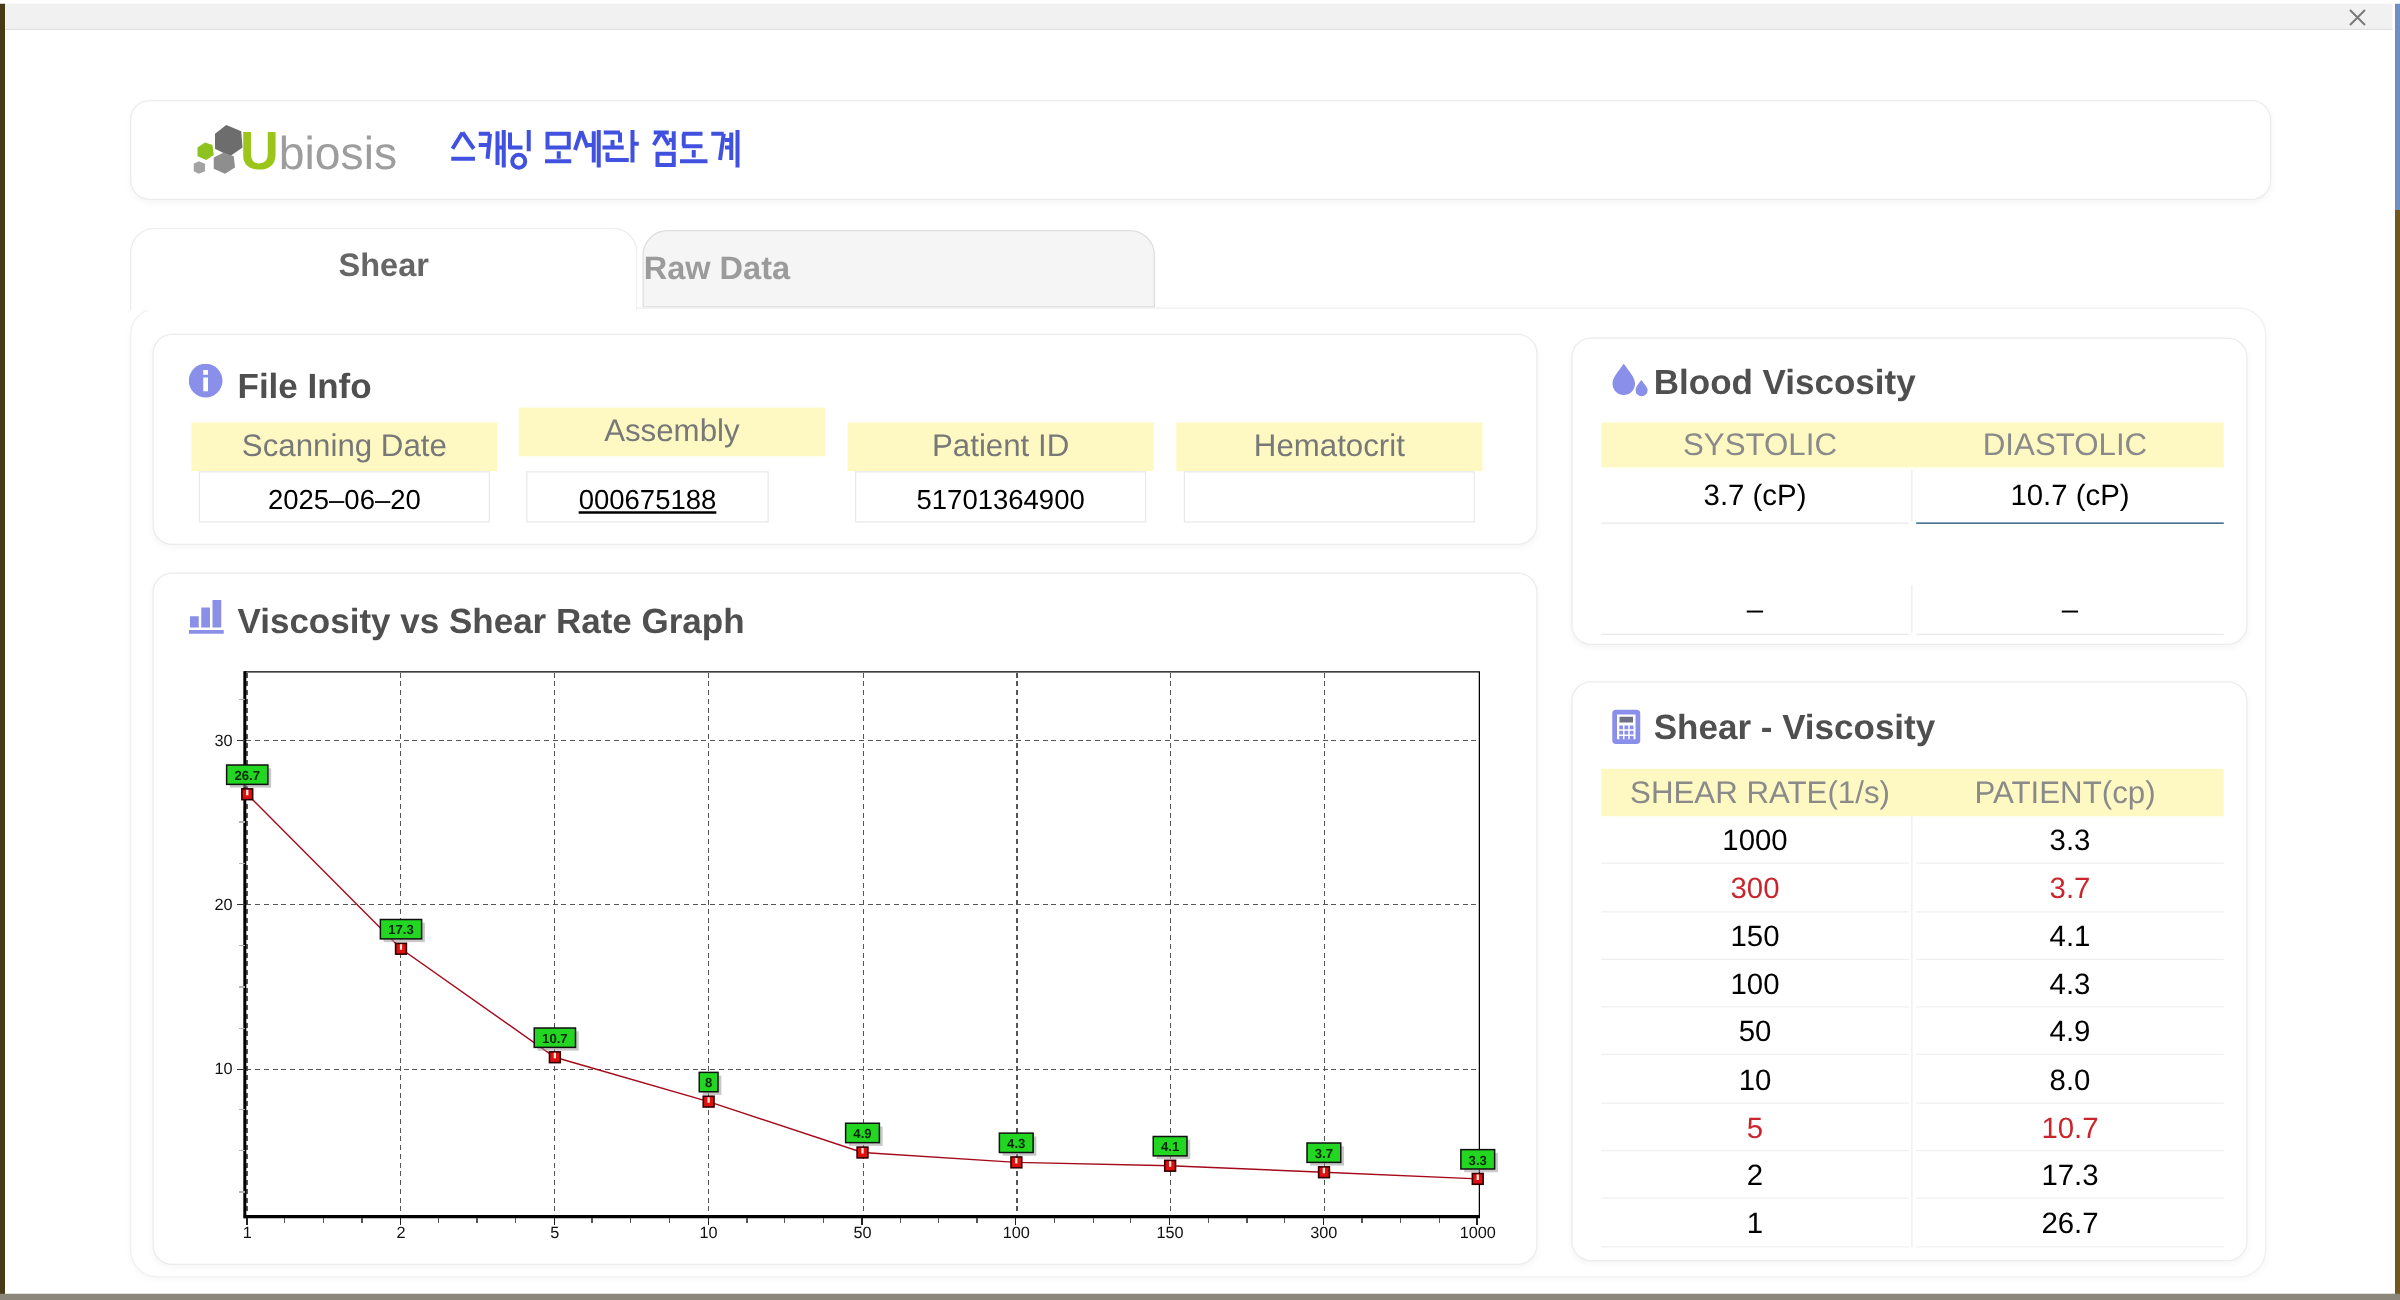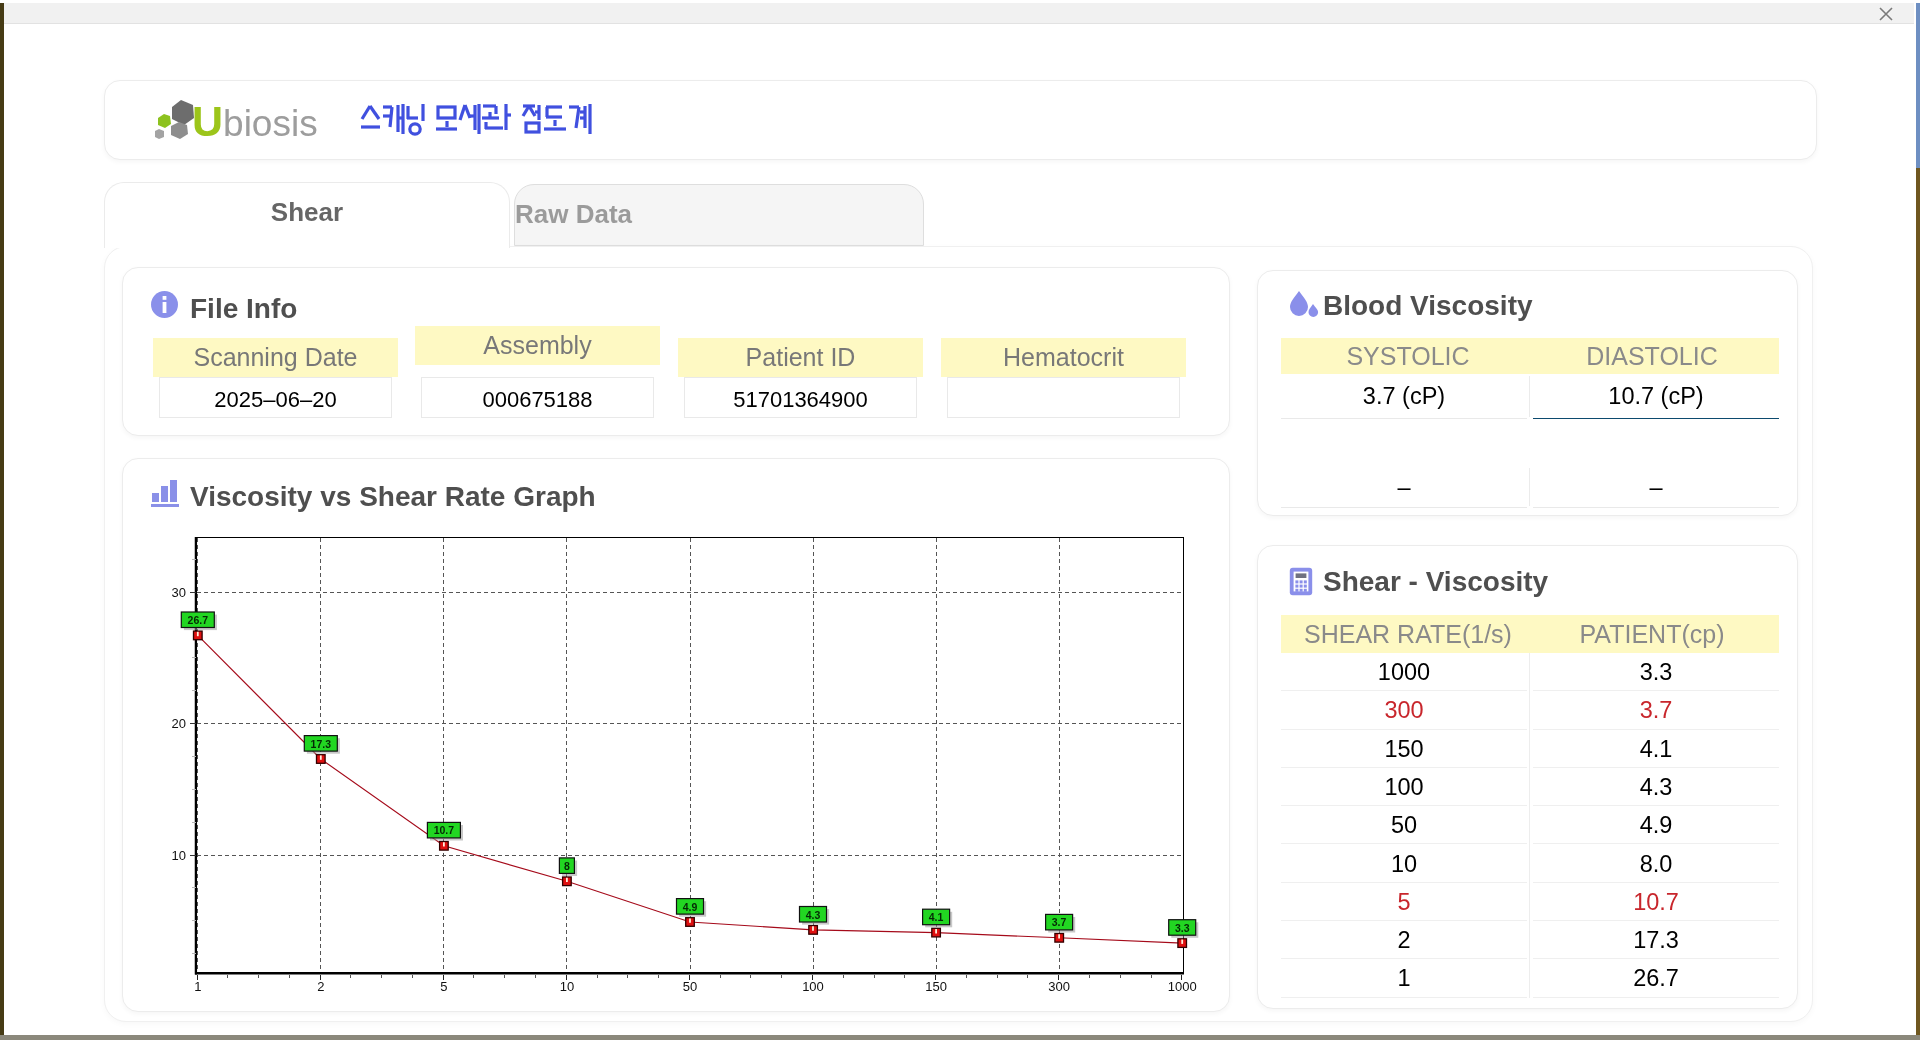--- a/index.html
+++ b/index.html
@@ -90,21 +90,21 @@
       <circle cx="13.5" cy="13.5" r="13.5" fill="#8a90ea"></circle>
       <rect x="11.6" y="11" width="3.8" height="11" fill="#fff"></rect>
       <rect x="11.6" y="5" width="3.8" height="3.8" fill="#fff"></rect>
     </svg>
   <div class="ctitle" style="left:67px;top:25px;">File Info</div>
   <div class="gh" style="left:30px;top:70px;width:245px;height:39px;line-height:39px;color:#787878;">Scanning Date</div>
   <div class="gh" style="left:292px;top:58px;width:245px;height:39px;line-height:39px;color:#787878;">Assembly</div>
   <div class="gh" style="left:555px;top:70px;width:245px;height:39px;line-height:39px;color:#787878;">Patient ID</div>
   <div class="gh" style="left:818px;top:70px;width:245px;height:39px;line-height:39px;color:#787878;">Hematocrit</div>
   <div class="val" style="left:36px;top:109px;width:233px;height:41px;line-height:44px;">2025–06–20</div>
-  <div class="val" style="left:298px;top:109px;width:233px;height:41px;line-height:44px;">000675188</div>
+  <div class="val" style="left:298px;top:109px;width:194px;height:41px;line-height:44px;text-decoration:underline;">000675188</div>
   <div class="val" style="left:561px;top:109px;width:233px;height:41px;line-height:44px;">51701364900</div>
   <div class="val" style="left:824px;top:109px;width:233px;height:41px;line-height:44px;"></div>
 </div>
 
 <div class="card" style="left:122px;top:458px;width:1108px;height:554px;">
   <svg class="abs" style="left:28px;top:20px" width="32" height="30">
     <rect x="1" y="14" width="7" height="9" fill="#8a90e8"></rect>
     <rect x="10" y="7" width="7" height="16" fill="#8a90e8"></rect>
     <rect x="19" y="1" width="7" height="22" fill="#8a90e8"></rect>
     <rect x="0" y="25" width="28" height="3" fill="#8a90e8"></rect>

